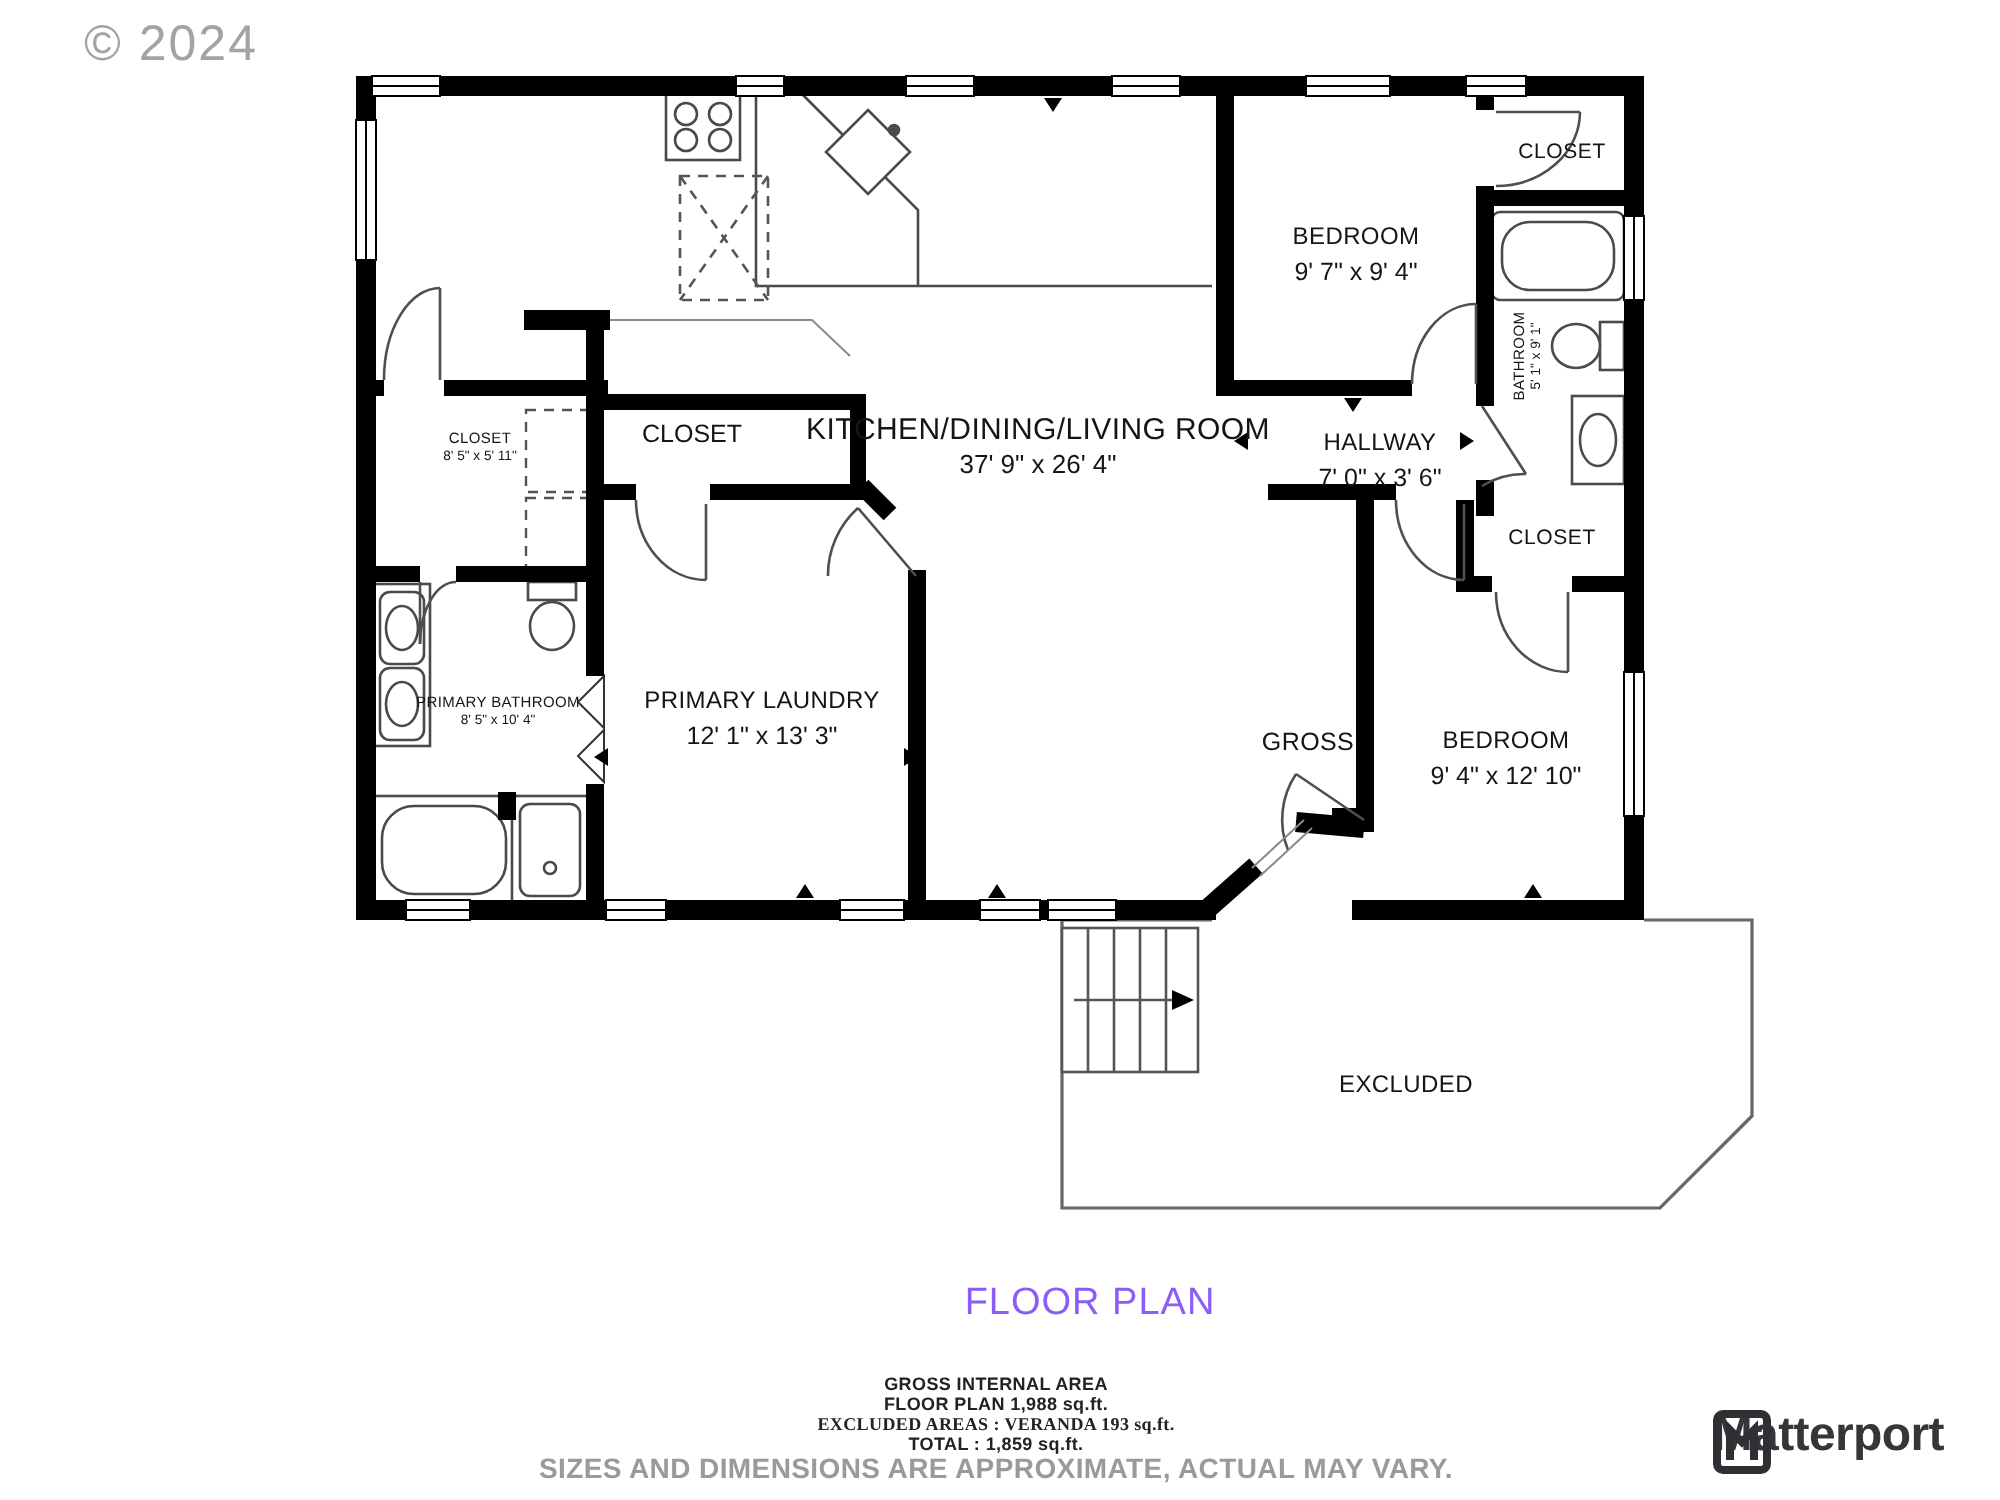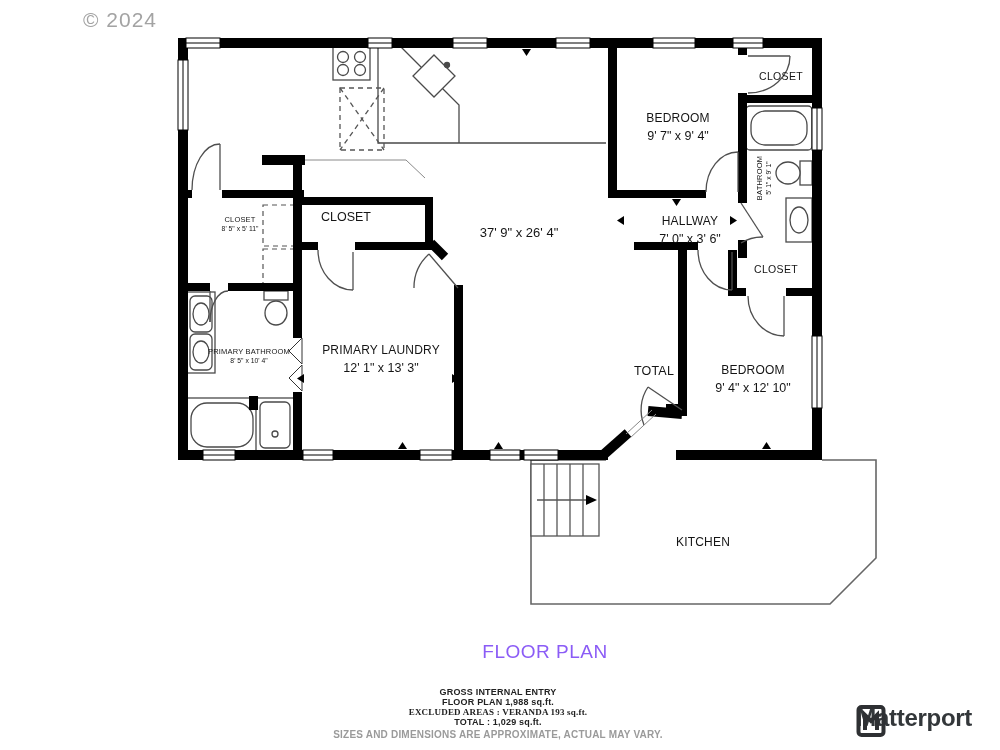--- a/index.html
+++ b/index.html
@@ -9,27 +9,27 @@
   .lbl{position:absolute;transform:translate(-50%,-50%);text-align:center;color:#151515;
        white-space:nowrap;line-height:1.15;}
   .room-name-lg{font-size:15px;letter-spacing:.2px;}
   .room-dims-lg{font-size:13px;}
   .room-name-md{font-size:12px;letter-spacing:.2px;}
   .room-dims-md{font-size:12.5px;}
   .room-name-sm{font-size:10.5px;letter-spacing:.3px;}
   .room-name-xs{font-size:7.5px;letter-spacing:.2px;}
   .room-dims-xs{font-size:6.8px;}
   .vertical{transform:translate(-50%,-50%) rotate(-90deg);}
-  #watermark{position:absolute;left:42px;top:8px;font-size:21px;color:#a3a3a3;letter-spacing:1px;margin-left:41px;}
+  #watermark{position:absolute;left:42px;top:8px;font-size:25px;color:#a3a3a3;letter-spacing:1px;}
   #plan-title{position:absolute;left:545px;top:652px;transform:translate(-50%,-50%);
       font-size:19px;color:#8b5cf6;letter-spacing:.5px;}
   .foot{position:absolute;left:498px;transform:translate(-50%,-50%);font-size:9px;
       font-weight:bold;color:#222;letter-spacing:.2px;}
   #foot-disclaimer{position:absolute;left:498px;top:734px;transform:translate(-50%,-50%);
-      font-size:10px;color:#9a9a9a;font-weight:bold;letter-spacing:.2px;}
+      font-size:14px;color:#9a9a9a;font-weight:bold;letter-spacing:.2px;}
   #logo{position:absolute;right:28px;top:704px;display:flex;align-items:center;gap:8px;}
   #logo-text{font-size:24px;font-weight:bold;color:#33373a;letter-spacing:-.3px;}
 </style>
 </head>
 <body>
 
 <div id="canvas">
 
   <div id="watermark">© 2024</div>
 
@@ -237,60 +237,61 @@
       <polygon points="398,449 407,449 402.5,442"></polygon>
       <polygon points="494,449 503,449 498.5,442"></polygon>
       <polygon points="762,449 771,449 766.5,442"></polygon>
       <polygon points="304,374 304,383 297,378.5"></polygon>
       <polygon points="452,374 452,383 459,378.5"></polygon>
       <polygon points="624,216 624,225 617,220.5"></polygon>
       <polygon points="730,216 730,225 737,220.5"></polygon>
     </g>
   </svg>
 
+  <div class="lbl room-name-lg" style="left:519px;top:215px;">KITCHEN/DINING/LIVING ROOM</div>
   <div class="lbl room-dims-lg" style="left:519px;top:233px;">37' 9" x 26' 4"</div>
 
   <div class="lbl room-name-md" style="left:678px;top:119px;">BEDROOM</div>
   <div class="lbl room-dims-md" style="left:678px;top:136px;">9' 7" x 9' 4"</div>
 
   <div class="lbl room-name-sm" style="left:781px;top:76px;">CLOSET</div>
 
   <div class="lbl vertical" style="left:764px;top:178px;">
     <div class="room-name-xs">BATHROOM</div>
     <div class="room-dims-xs">5' 1" x 9' 1"</div>
   </div>
 
   <div class="lbl room-name-md" style="left:690px;top:222px;text-align:right;">HALLWAY</div>
   <div class="lbl room-dims-md" style="left:690px;top:239px;">7' 0" x 3' 6"</div>
 
   <div class="lbl room-name-sm" style="left:776px;top:269px;">CLOSET</div>
 
   <div class="lbl room-name-md" style="left:753px;top:371px;">BEDROOM</div>
   <div class="lbl room-dims-md" style="left:753px;top:388px;">9' 4" x 12' 10"</div>
 
-  <div class="lbl room-name-md" style="left:654px;top:371px;font-size:12.5px;">TOTAL</div>
-
-  <div class="lbl room-name-md" style="left:703px;top:543px;">KITCHEN</div>
+  <div class="lbl room-name-md" style="left:654px;top:371px;font-size:12.5px;">GROSS</div>
+
+  <div class="lbl room-name-md" style="left:703px;top:543px;">EXCLUDED</div>
 
   <div class="lbl room-name-md" style="left:381px;top:351px;">PRIMARY LAUNDRY</div>
   <div class="lbl room-dims-md" style="left:381px;top:368px;">12' 1" x 13' 3"</div>
 
   <div class="lbl room-name-xs" style="left:249px;top:352px;">PRIMARY BATHROOM</div>
   <div class="lbl room-dims-xs" style="left:249px;top:361px;">8' 5" x 10' 4"</div>
 
   <div class="lbl room-name-xs" style="left:240px;top:220px;">CLOSET</div>
   <div class="lbl room-dims-xs" style="left:240px;top:229px;">8' 5" x 5' 11"</div>
 
   <div class="lbl" style="left:346px;top:217px;font-size:12.5px;">CLOSET</div>
 
   <div id="plan-title">FLOOR PLAN</div>
-  <div class="foot" style="top:692px;">GROSS INTERNAL ENTRY</div>
+  <div class="foot" style="top:692px;">GROSS INTERNAL AREA</div>
   <div class="foot" style="top:702px;">FLOOR PLAN 1,988 sq.ft.</div>
   <div class="foot" style="top:712px;font-family:Liberation Serif, serif;">EXCLUDED AREAS :  VERANDA 193 sq.ft.</div>
-  <div class="foot" style="top:722px;">TOTAL :  1,029 sq.ft.</div>
+  <div class="foot" style="top:722px;">TOTAL :  1,859 sq.ft.</div>
   <div id="foot-disclaimer">SIZES AND DIMENSIONS ARE APPROXIMATE, ACTUAL MAY VARY.</div>
 
   <div id="logo">
     <svg width="30" height="34" viewBox="0 0 30 34">
       <rect x="2.5" y="3" width="25" height="28" rx="3" fill="none" stroke="#2e3033" stroke-width="4"></rect>
       <path d="M 9 26 L 9 11 L 15 17 L 21 11 L 21 26" fill="none" stroke="#2e3033" stroke-width="4"></path>
     </svg>
     <span id="logo-text">Matterport</span>
   </div>
 

